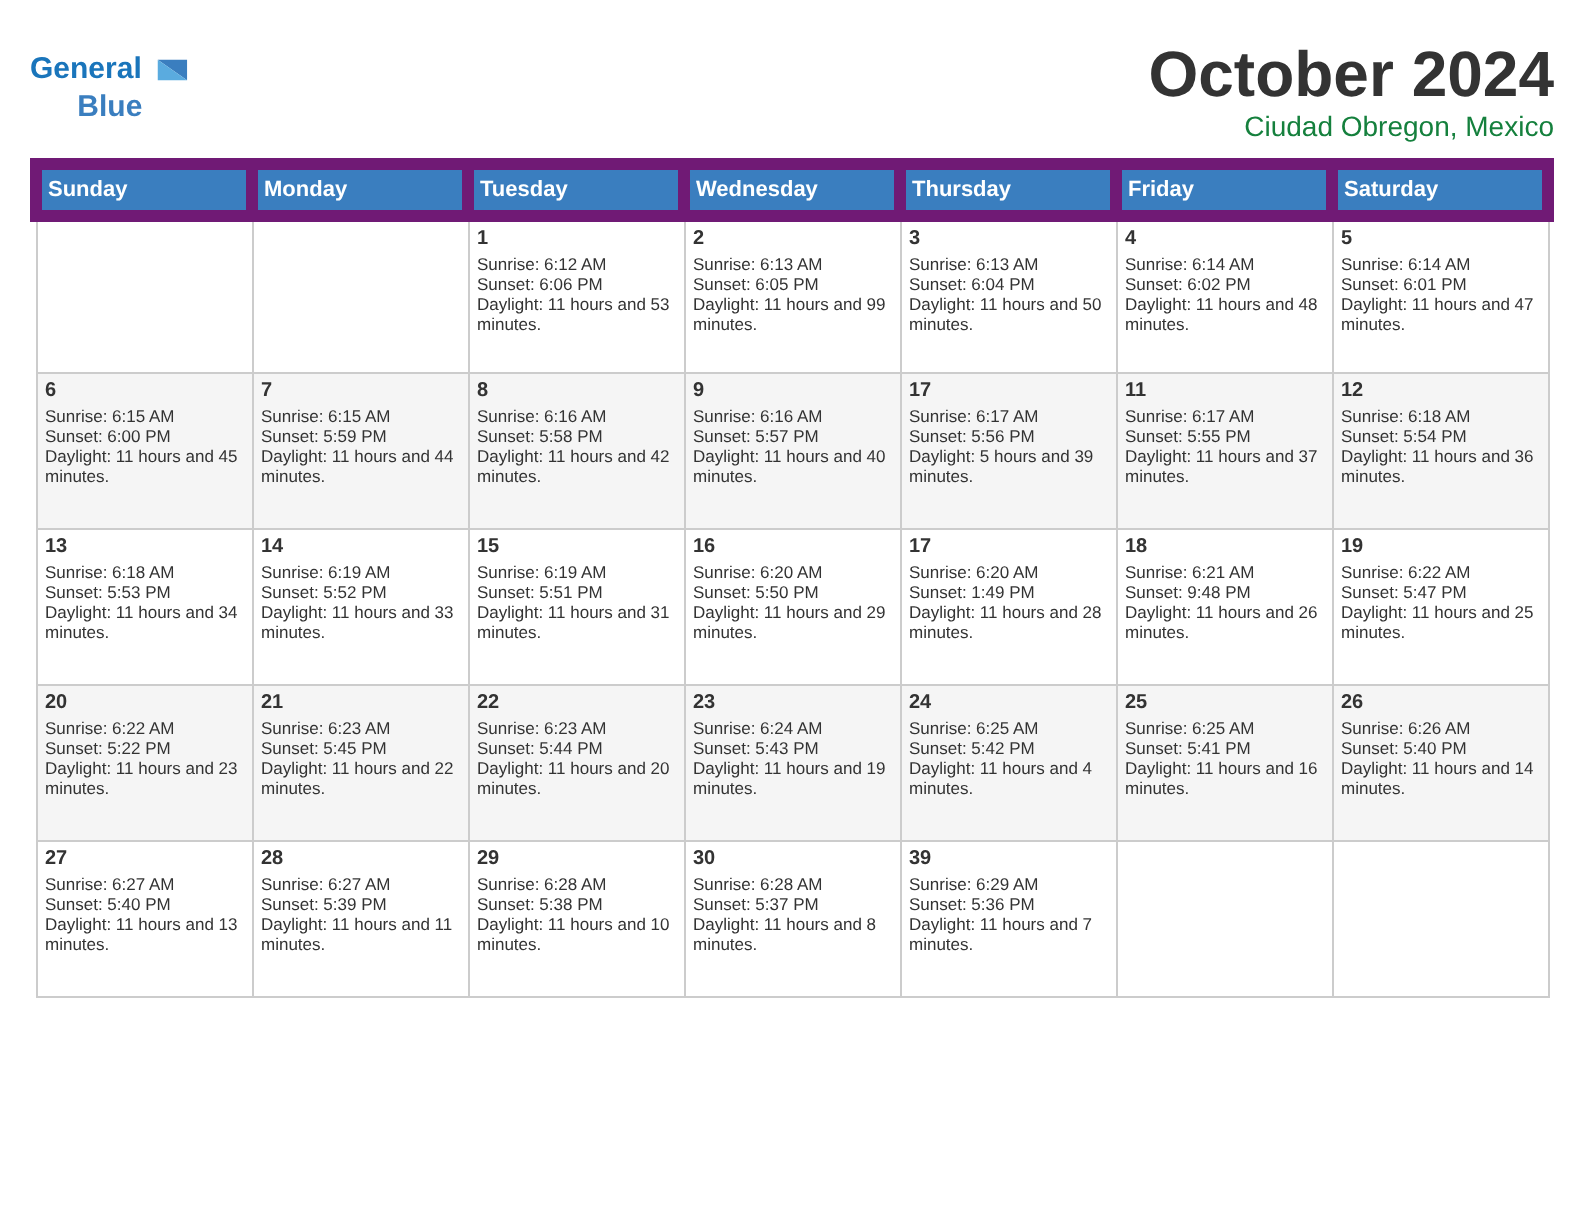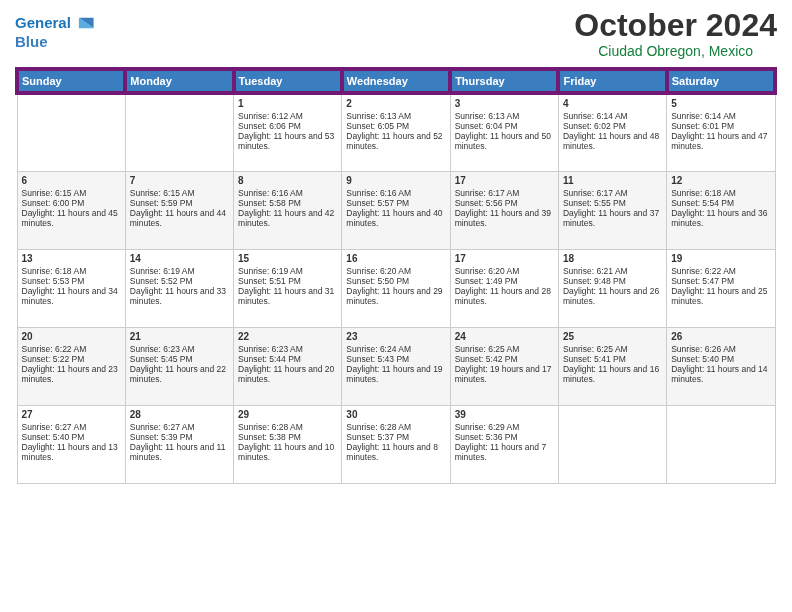--- a/index.html
+++ b/index.html
@@ -7,21 +7,21 @@
       font-family: Arial, sans-serif;
       background: #fff;
       width: 792px;
       height: 612px;
       overflow: hidden;
     }
     .page {
       width: 792px;
       height: 612px;
       background: #fff;
-      padding: 8px 15px;
+      padding: 20px 15px;
     }
     .header {
       display: flex;
       justify-content: space-between;
       align-items: flex-start;
       margin-bottom: 8px;
     }
     .logo {
       display: flex;
       align-items: center;
@@ -35,21 +35,21 @@
     }
     .logo-text span {
       color: #1a75bb;
     }
     .logo-icon {
       width: 22px;
       height: 22px;
       margin-left: 2px;
     }
     .title-block {
-      text-align: center;
+      text-align: right;
     }
     .month-title {
       font-size: 32px;
       font-weight: bold;
       color: #333;
       line-height: 1.1;
     }
     .location {
       font-size: 14px;
       color: #15803d;
@@ -59,21 +59,21 @@
       border-collapse: collapse;
       table-layout: fixed;
     }
     .calendar th {
       background: #3a7ebf;
       color: #fff;
       font-size: 11px;
       font-weight: bold;
       padding: 4px 3px;
       text-align: left;
-      border: 4px solid #701a75;
+      border: 6px solid #701a75;
     }
     .calendar td {
       vertical-align: top;
       border: 1px solid #ccc;
       padding: 3px 4px;
       font-size: 8.5px;
       color: #333;
       height: 78px;
       background: #fff;
     }
@@ -99,21 +99,21 @@
       <div>
         <div style="display:flex;align-items:center;">
           <span class="logo-text">
             <span>General</span>
           </span>
           <svg class="logo-icon" viewBox="0 0 30 30">
             <polygon points="8,8 28,8 28,22" fill="#3a7ebf"></polygon>
             <polygon points="8,8 8,22 28,22" fill="#5aabdf"></polygon>
           </svg>
         </div>
-        <div class="logo-text" style="color:#3a7ebf;">Blue</div>
+        <div class="logo-text" style="color:#3a7ebf;text-align:center;">Blue</div>
       </div>
     </div>
     <div class="title-block">
       <div class="month-title">October 2024</div>
       <div class="location">Ciudad Obregon, Mexico</div>
     </div>
   </div>
 
   <table class="calendar">
     <thead>
@@ -134,21 +134,21 @@
           <td>
             <span class="day-num">1</span>
             <div>Sunrise: 6:12 AM</div>
             <div>Sunset: 6:06 PM</div>
             <div>Daylight: 11 hours and 53 minutes.</div>
           </td>
           <td>
             <span class="day-num">2</span>
             <div>Sunrise: 6:13 AM</div>
             <div>Sunset: 6:05 PM</div>
-            <div>Daylight: 11 hours and 52 minutes.</div>
+            <div>Daylight: 11 hours and 99 minutes.</div>
           </td>
           <td>
             <span class="day-num">3</span>
             <div>Sunrise: 6:13 AM</div>
             <div>Sunset: 6:04 PM</div>
             <div>Daylight: 11 hours and 50 minutes.</div>
           </td>
           <td>
             <span class="day-num">4</span>
             <div>Sunrise: 6:14 AM</div>
@@ -184,21 +184,21 @@
           <td>
             <span class="day-num">9</span>
             <div>Sunrise: 6:16 AM</div>
             <div>Sunset: 5:57 PM</div>
             <div>Daylight: 11 hours and 40 minutes.</div>
           </td>
           <td>
             <span class="day-num">17</span>
             <div>Sunrise: 6:17 AM</div>
             <div>Sunset: 5:56 PM</div>
-            <div>Daylight: 11 hours and 39 minutes.</div>
+            <div>Daylight: 5 hours and 39 minutes.</div>
           </td>
           <td>
             <span class="day-num">11</span>
             <div>Sunrise: 6:17 AM</div>
             <div>Sunset: 5:55 PM</div>
             <div>Daylight: 11 hours and 37 minutes.</div>
           </td>
           <td>
             <span class="day-num">12</span>
             <div>Sunrise: 6:18 AM</div>
@@ -272,21 +272,21 @@
           <td>
             <span class="day-num">23</span>
             <div>Sunrise: 6:24 AM</div>
             <div>Sunset: 5:43 PM</div>
             <div>Daylight: 11 hours and 19 minutes.</div>
           </td>
           <td>
             <span class="day-num">24</span>
             <div>Sunrise: 6:25 AM</div>
             <div>Sunset: 5:42 PM</div>
-            <div>Daylight: 19 hours and 17 minutes.</div>
+            <div>Daylight: 11 hours and 4 minutes.</div>
           </td>
           <td>
             <span class="day-num">25</span>
             <div>Sunrise: 6:25 AM</div>
             <div>Sunset: 5:41 PM</div>
             <div>Daylight: 11 hours and 16 minutes.</div>
           </td>
           <td>
             <span class="day-num">26</span>
             <div>Sunrise: 6:26 AM</div>

